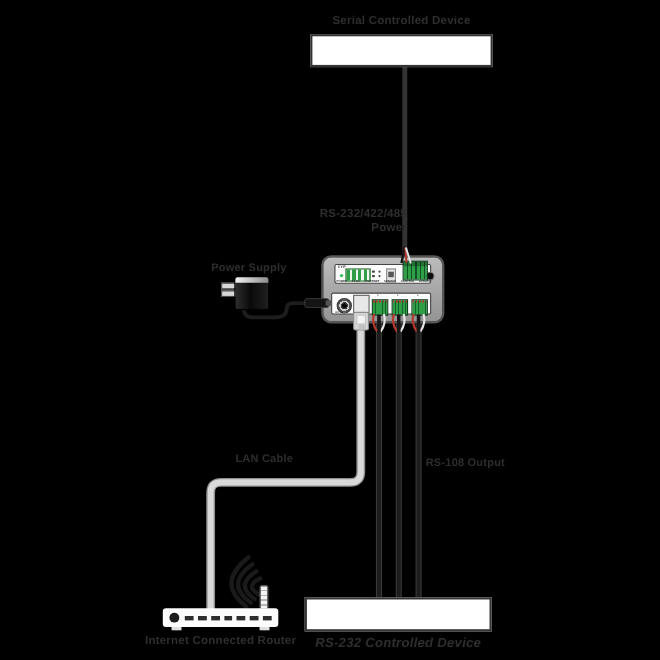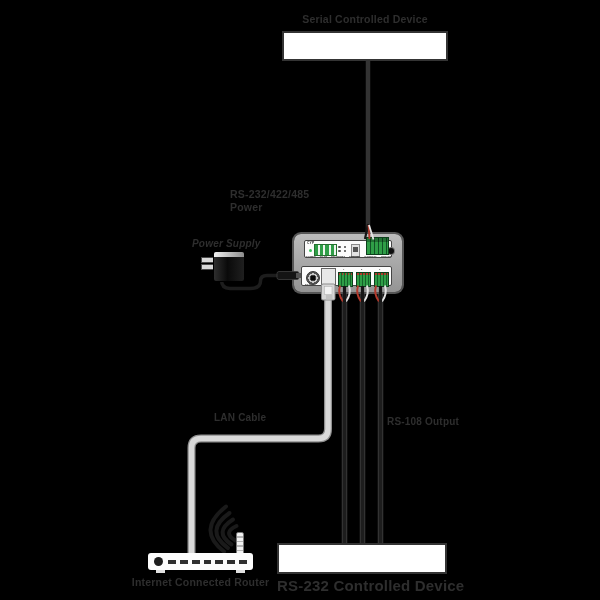--- a/index.html
+++ b/index.html
@@ -9,26 +9,26 @@
   .under{z-index:1;} .over{z-index:4;}
 
   .box{position:absolute;background:var(--box-fill,#fff);border:2px solid var(--box-border,#2e2e2e);
        box-sizing:border-box;z-index:2;}
   .top-box{left:282px;top:31px;width:166px;height:30px;}
   .bottom-box{left:277px;top:543px;width:170px;height:31px;}
 
   .lbl{position:absolute;color:var(--text,#2e2e2e);font-weight:bold;z-index:5;
        letter-spacing:.2px;white-space:nowrap;}
   .lbl-title{left:215px;top:13px;width:300px;text-align:center;font-size:10.5px;}
-  .lbl-rs485{left:230px;top:188px;width:140px;text-align:left;font-size:10.5px;line-height:12.5px;white-space:normal;}
-  .lbl-power{left:192px;top:238px;font-size:10px;font-style:italic;}
+  .lbl-rs485{left:230px;top:188px;width:140px;text-align:right;font-size:10.5px;line-height:12.5px;white-space:normal;}
+  .lbl-power{left:192px;top:238px;font-size:10px;}
   .lbl-lan{left:214px;top:412px;width:100px;text-align:left;font-size:10px;}
   .lbl-rsout{left:387px;top:416px;font-size:10px;}
   .lbl-router{left:100px;top:576px;width:201px;text-align:center;font-size:10.5px;}
-  .lbl-rsdev{left:277px;top:577px;width:170px;text-align:left;font-size:15px;}
+  .lbl-rsdev{left:277px;top:577px;width:170px;text-align:center;font-size:12px;font-style:italic;}
 
   
   .adapter{position:absolute;left:213px;top:251px;width:30px;height:29px;z-index:2;
            background:linear-gradient(90deg,#2e2e2e,#0a0a0a 45%,#1f1f1f);border:1px solid #000;
            border-radius:3px;}
   .adapter:before{content:"";position:absolute;left:0;right:0;top:0;height:5px;
            background:linear-gradient(90deg,#f2f2f2,#8d8d8d);border-radius:2px 2px 0 0;}
   .prong{position:absolute;width:12px;height:4px;background:#d8d8d8;border:1px solid #4a4a4a;z-index:2;}
   .prong1{left:201px;top:257px;} .prong2{left:201px;top:264px;}
 

